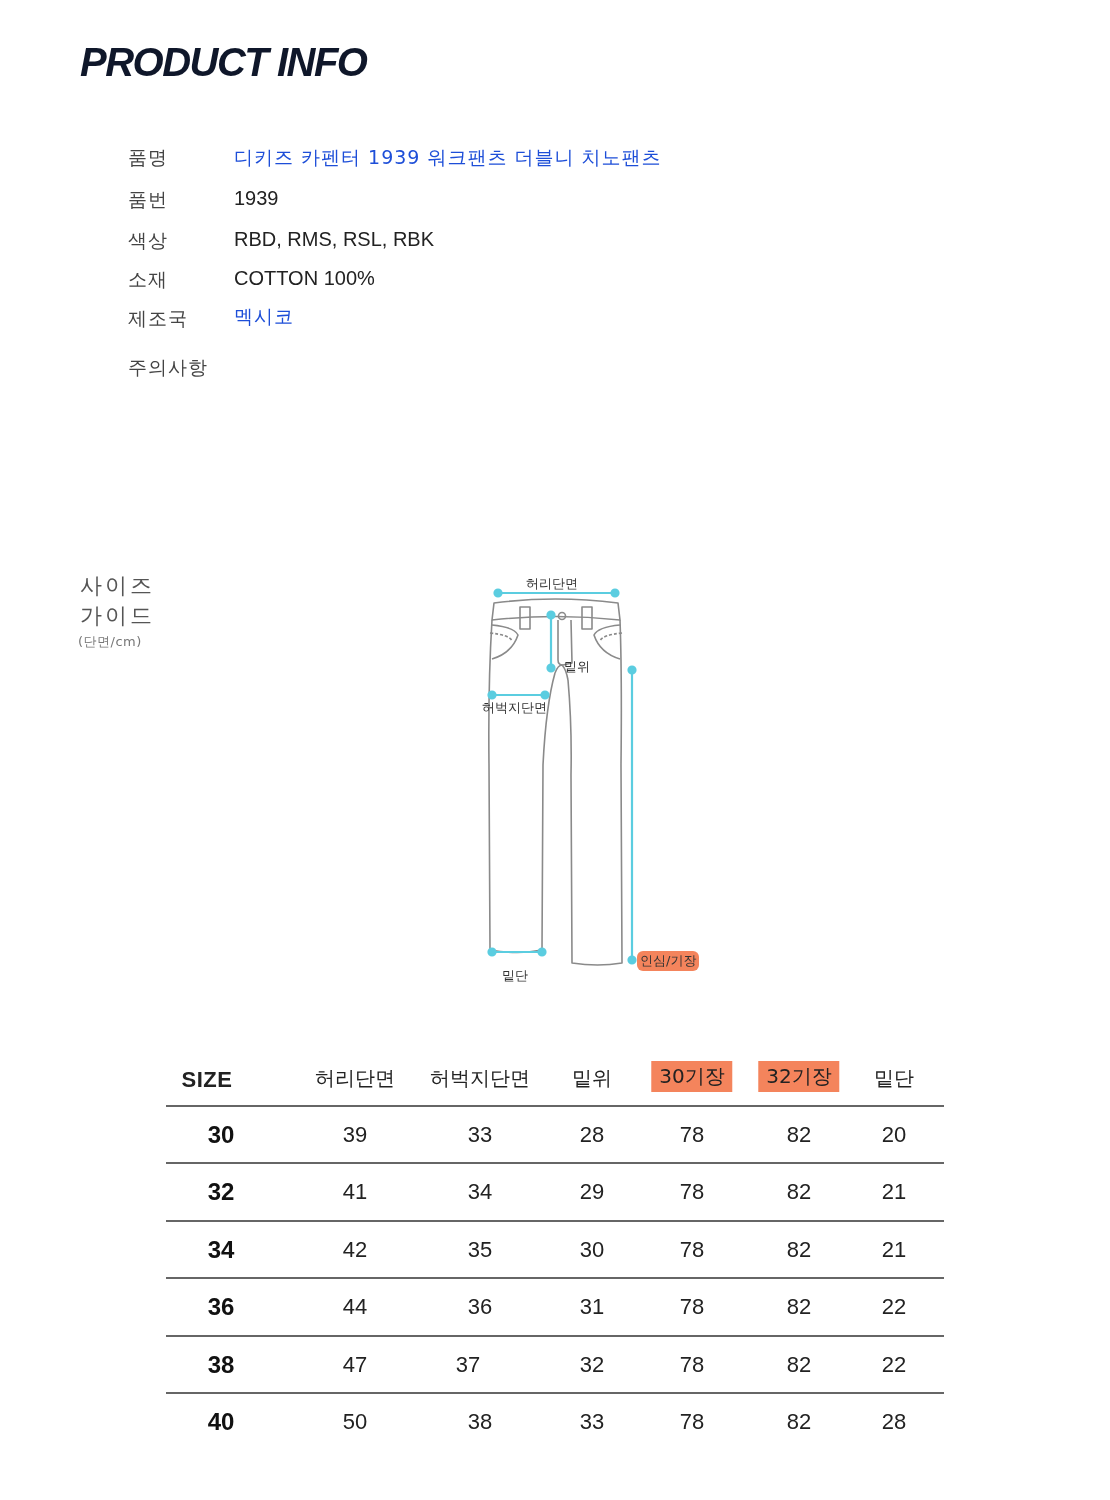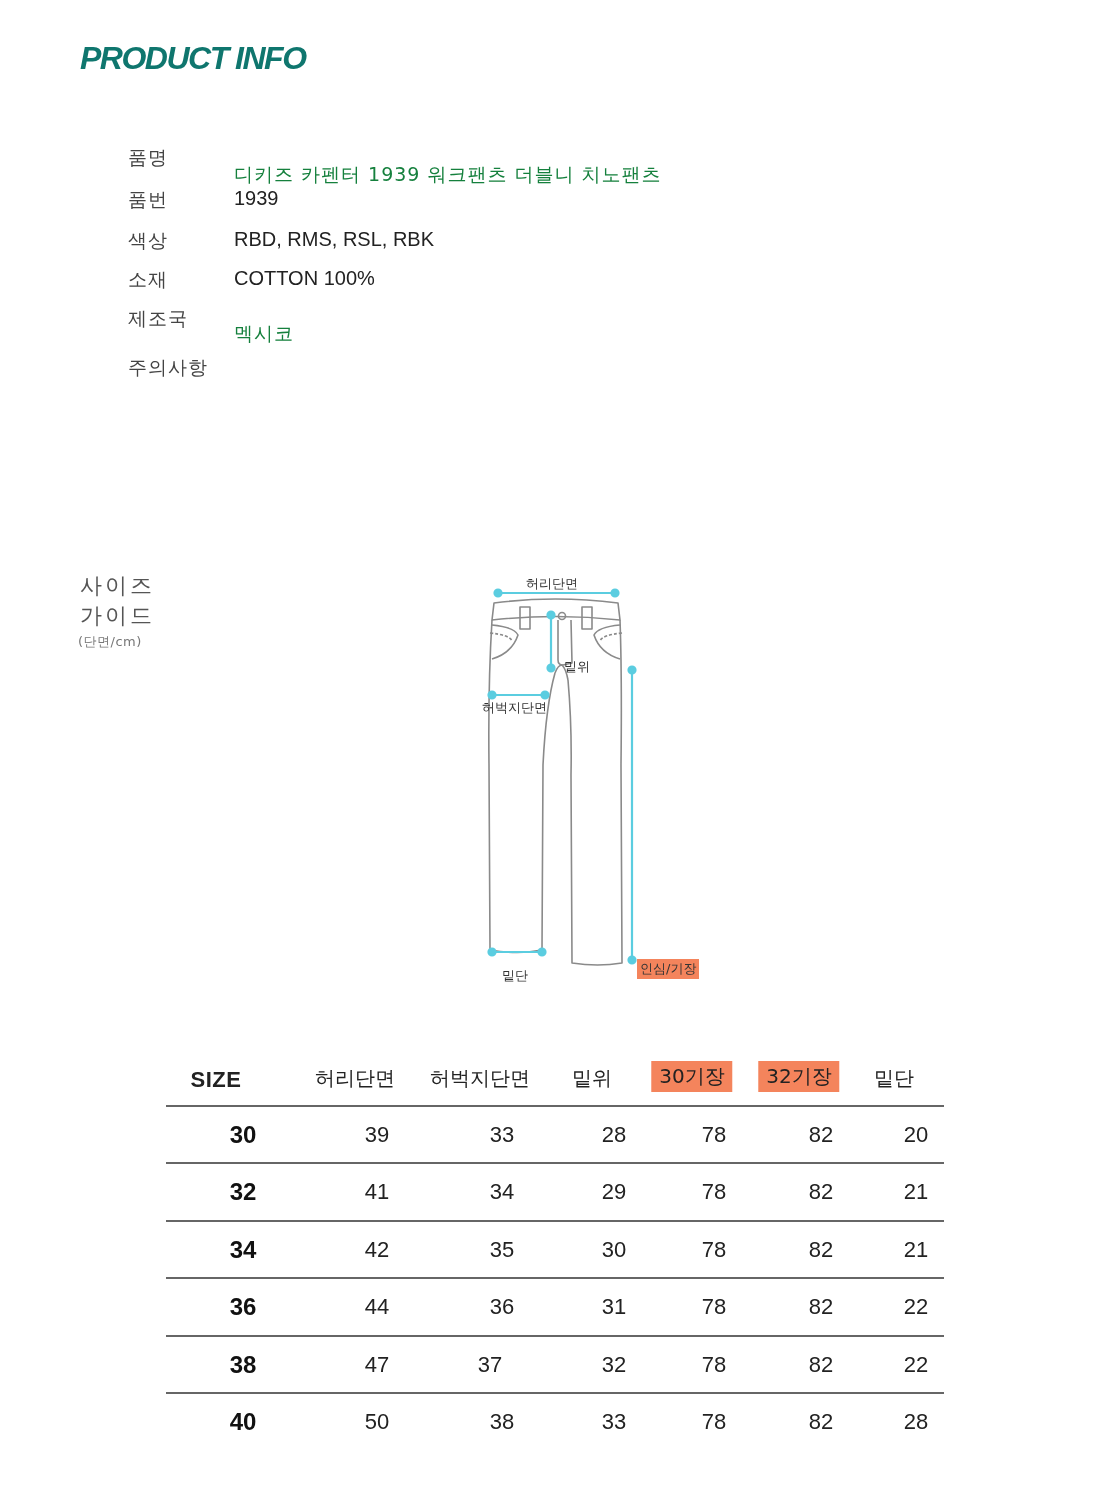--- a/index.html
+++ b/index.html
@@ -3,35 +3,35 @@
 <meta charset="utf-8">
 <style>
   * { margin: 0; padding: 0; box-sizing: border-box; }
   html, body { width: 1110px; height: 1500px; background: #ffffff; overflow: hidden; }
   body { position: relative; font-family: "DejaVu Sans", sans-serif; color: #222; }
 
   .title {
     position: absolute; left: 80px; top: 40px;
     font-family: "Liberation Sans", sans-serif;
     font-weight: 700; font-style: italic;
-    font-size: 32px; letter-spacing: -1.5px; color: #0f766e;
+    font-size: 40px; letter-spacing: -1.5px; color: #0f172a;
   }
 
   .info { position: absolute; left: 80px; top: 145px; }
   .info-row { position: absolute; left: 0; white-space: nowrap; }
   .info-label {
     position: absolute; left: 0; font-size: 19px; color: #444;
     font-family: Liberation Sans, sans-serif; letter-spacing: 1px; margin-left: 48px;
   }
   .info-value {
     position: absolute; left: 154px; font-size: 19px; color: #333;
     font-family: "DejaVu Sans", sans-serif;
   }
   .info-value.latin { font-family: "Liberation Sans", sans-serif; font-size: 20px; color: #222; }
-  .info-value.light { color: #15803d; letter-spacing: 1px; margin-top: 17px; }
+  .info-value.light { color: #1d4ed8; letter-spacing: 1px; }
   .notes-line { display: block; height: 38px; line-height: 38px; color: #555; letter-spacing: 1.5px; font-size: 19px; }
 
   .guide-title {
     position: absolute; left: 80px; top: 571px;
     font-size: 22px; color: #555; line-height: 30px; letter-spacing: 3px;
   }
   .guide-unit {
     position: absolute; left: 78px; top: 633px; font-size: 13px; color: #777; letter-spacing: 0.5px;
   }
 
@@ -48,21 +48,21 @@
   .th {
     position: absolute; top: 10px; transform: translateX(-50%);
     font-size: 20px; color: #222; white-space: nowrap; font-family: "DejaVu Sans", sans-serif;
   }
   .th.size { font-family: "Liberation Sans", sans-serif; font-weight: 700; font-size: 22px; top: 12px; letter-spacing: 0.5px; }
   .th.hl { background: #f4845c; padding: 2px 8px; top: 6px; }
   .tr { position: relative; height: 57.4px; border-bottom: 2px solid #666; }
   .tr.last { border-bottom: none; }
   .td {
     position: absolute; top: 15px; transform: translateX(-50%);
-    font-size: 22px; color: #222; margin-left: 22px;
+    font-size: 22px; color: #222;
   }
   .td.size { font-weight: 700; font-size: 24px; top: 14px; color: #111; }
 </style>
 </head>
 <body>
 
 <div class="title">PRODUCT INFO</div>
 
 <div class="info">
   <div class="info-row" style="top:0px;">
@@ -143,26 +143,26 @@
 
       <line x1="162" y1="105" x2="162" y2="395"></line>
       <circle cx="162" cy="105" r="3.5"></circle>
       <circle cx="162" cy="395" r="3.5"></circle>
     </g>
   </svg>
   <span class="dlabel" style="left:56px; top:10px;">허리단면</span>
   <span class="dlabel" style="left:94px; top:93px;">밑위</span>
   <span class="dlabel" style="left:12px; top:134px;">허벅지단면</span>
   <span class="dlabel" style="left:32px; top:402px;">밑단</span>
-  <span class="dlabel badge" style="left:167px; top:394px;">인심/기장</span>
+  <span class="dlabel badge" style="left:167px; top:386px;border-radius:6px;">인심/기장</span>
 </div>
 
 <div class="table">
   <div class="thead">
-    <span class="th size" style="left:50px;">SIZE</span>
+    <span class="th size" style="left:41px;">SIZE</span>
     <span class="th" style="left:189px;">허리단면</span>
     <span class="th" style="left:314px;">허벅지단면</span>
     <span class="th" style="left:426px;">밑위</span>
     <span class="th hl" style="left:526px;text-align:right;">30기장</span>
     <span class="th hl" style="left:633px;">32기장</span>
     <span class="th" style="left:728px;">밑단</span>
   </div>
 
   <div class="tr">
     <span class="td size" style="left:55px;">30</span>

